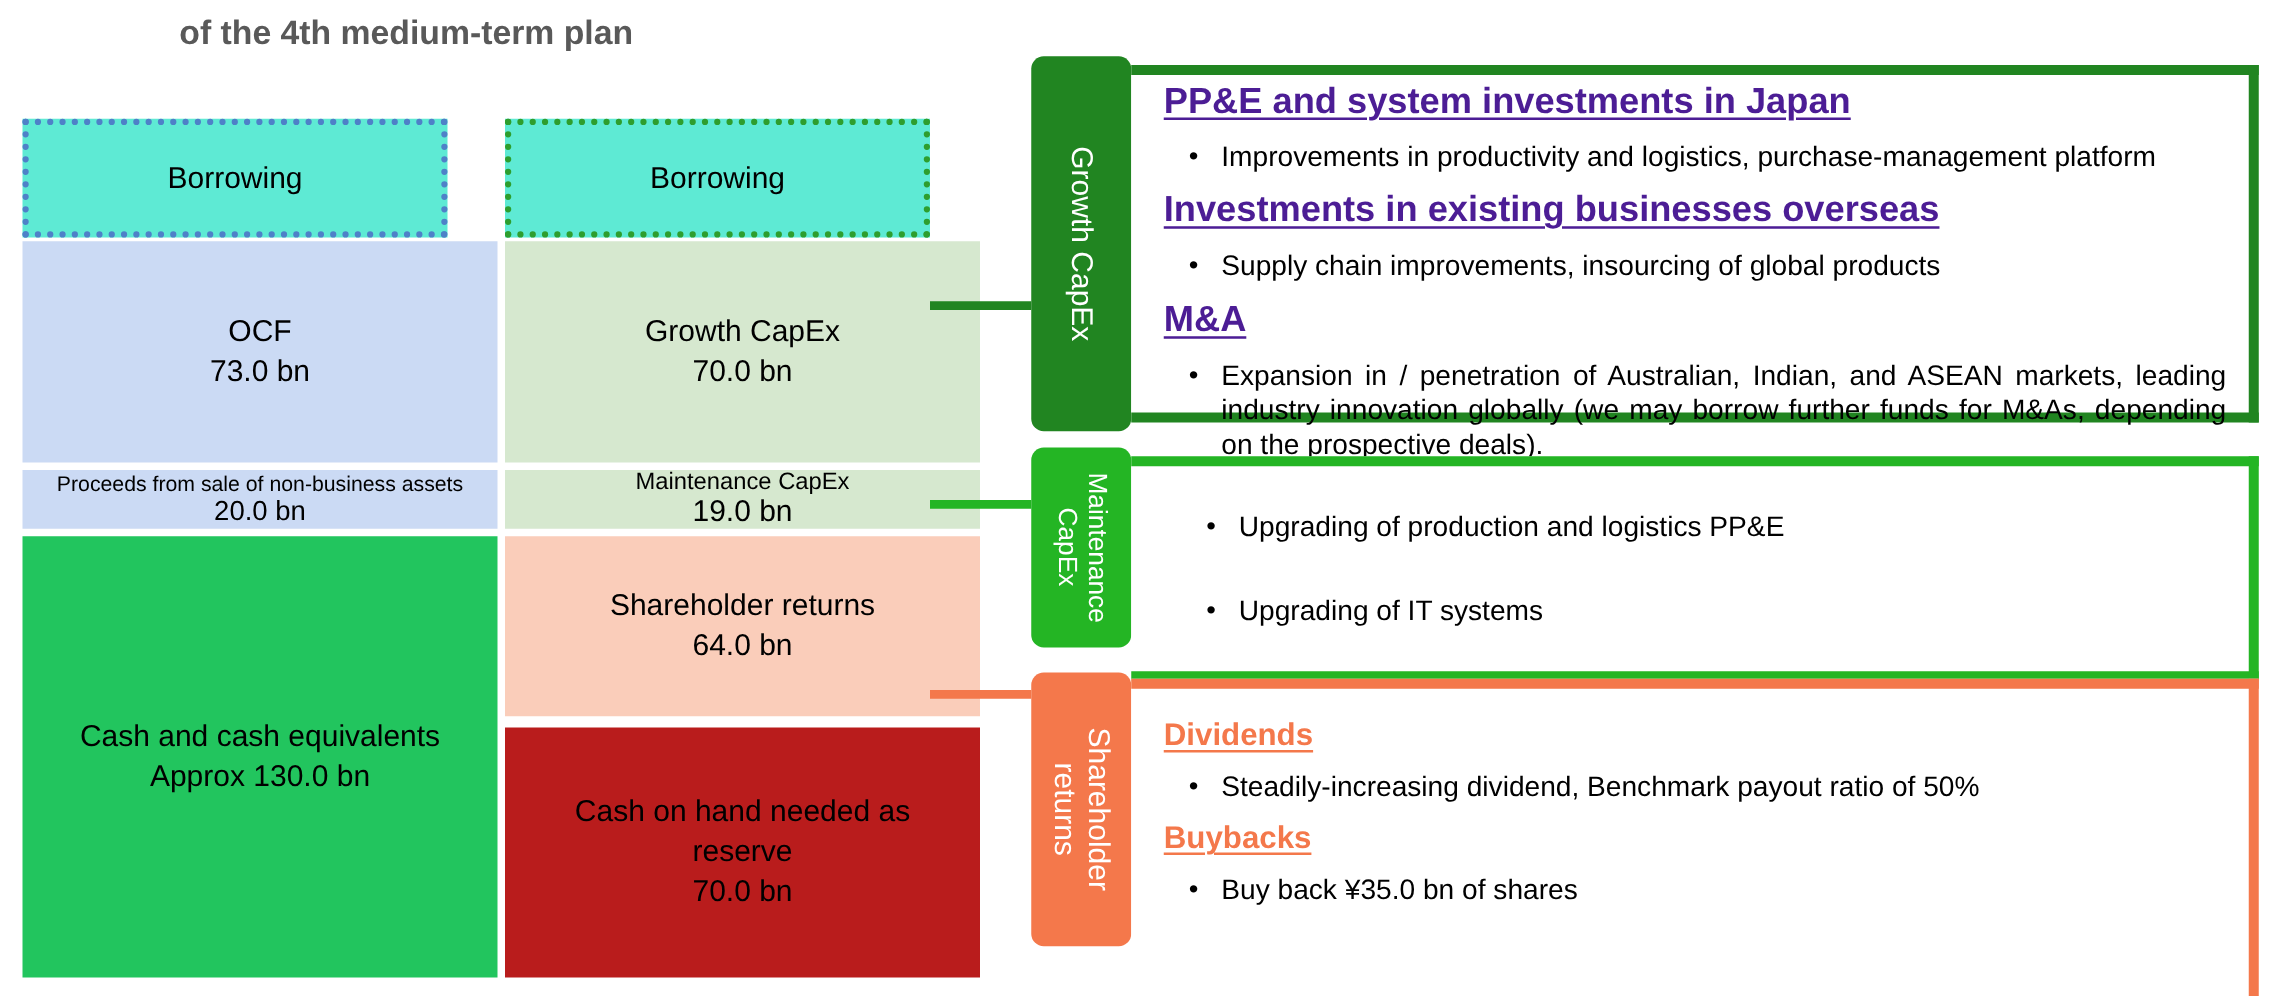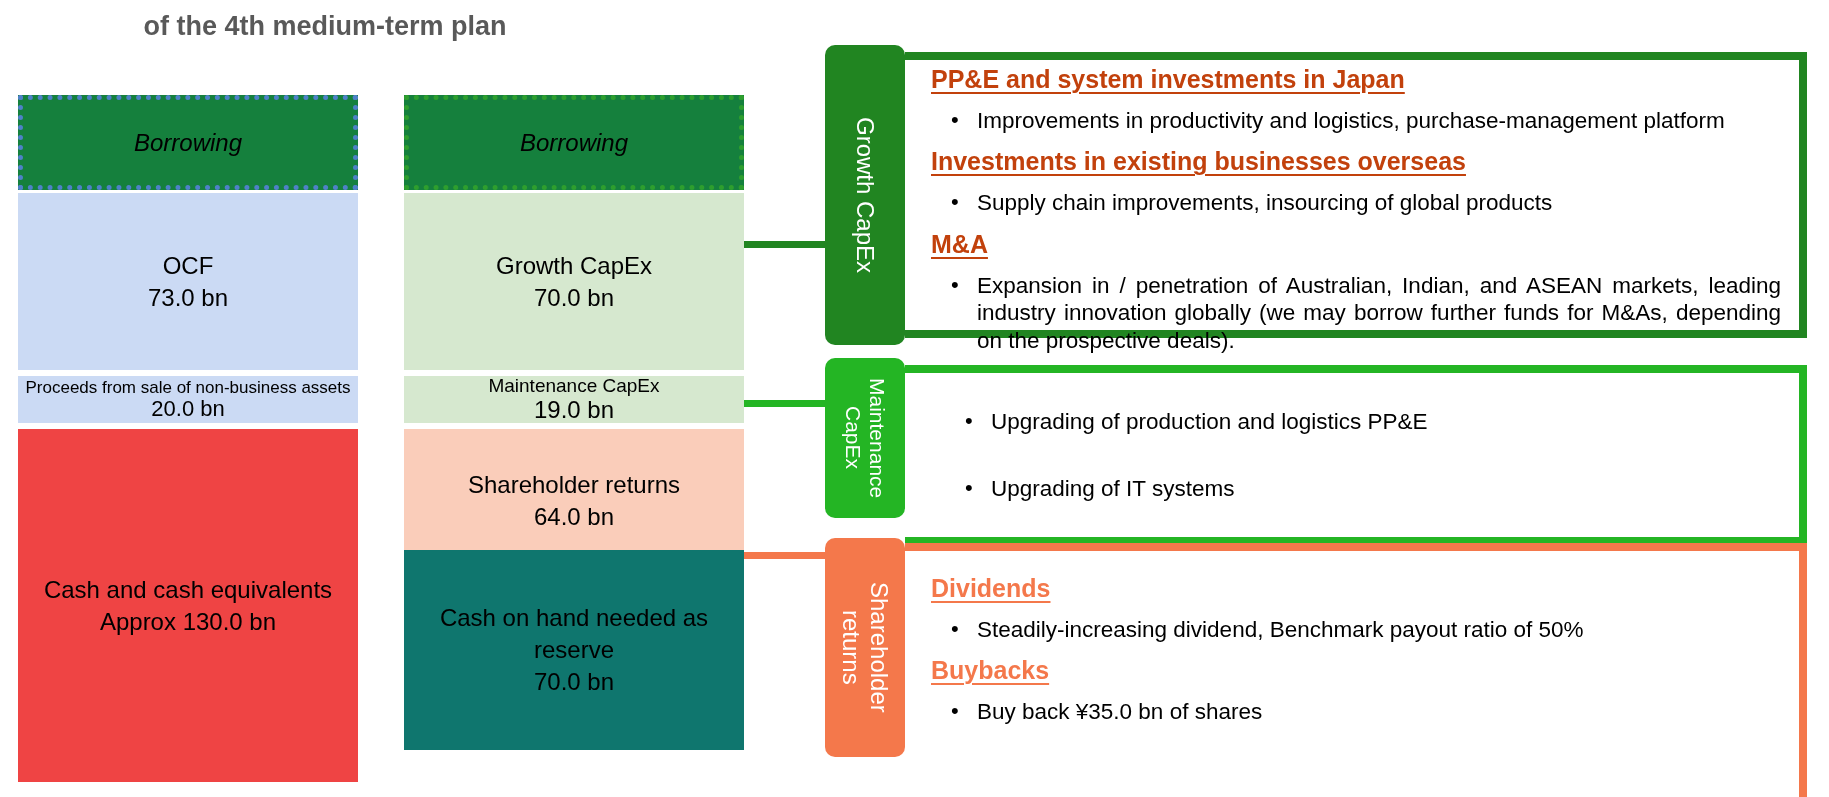--- a/index.html
+++ b/index.html
@@ -8,38 +8,38 @@
     font-family:"Liberation Sans",sans-serif;color:#000;overflow:hidden;
   }
   .abs{position:absolute;box-sizing:border-box;}
 
   
   #title{left:40px;top:10px;width:570px;text-align:center;
          font-size:27px;font-weight:bold;color:#595959;line-height:1.22;}
 
   
   .dotted-box{height:95px;width:340px;top:95px;border:5px dotted #4E81C8;
-    display:flex;align-items:center;justify-content:center;font-size:24px;background:#15803d;font-style:italic;}
+    display:flex;align-items:center;justify-content:center;font-size:24px;background:#5eead4;}
   #borrow-left{left:18px;}
   #borrow-right{left:404px;border-color:#2E9E2E;}
 
   
-  .seg{width:340px;display:flex;flex-direction:column;align-items:center;
+  .seg{width:380px;display:flex;flex-direction:column;align-items:center;
        justify-content:center;text-align:center;font-size:24px;line-height:1.32;}
   #seg-ocf     {left:18px; top:193px;height:177px;background:#CBDAF4;}
   #seg-proceeds{left:18px; top:376px;height:47px; background:#CBDAF4;}
   #seg-proceeds .seg-label{font-size:17px;white-space:nowrap;line-height:1.15;}
   #seg-proceeds .seg-value{font-size:22px;line-height:1.1;}
-  #seg-cash    {left:18px; top:429px;height:353px;background:#ef4444;}
+  #seg-cash    {left:18px; top:429px;height:353px;background:#22c55e;}
   #seg-growth  {left:404px;top:193px;height:177px;background:#D6E8CF;}
   #seg-maint   {left:404px;top:376px;height:47px; background:#D6E8CF;}
   #seg-maint .seg-label{font-size:19px;line-height:1.1;}
   #seg-maint .seg-value{font-size:24px;line-height:1.1;}
   #seg-share   {left:404px;top:429px;height:144px;background:#FACDBA;}
-  #seg-cashhand{left:404px;top:550px;height:200px;background:#0f766e;padding:0 30px;}
+  #seg-cashhand{left:404px;top:582px;height:200px;background:#b91c1c;padding:0 30px;}
 
   
   .conn{height:7px;width:81px;left:744px;}
   #conn-growth{top:241px;background:#218521;}
   #conn-maint {top:400px;background:#24B524;}
   #conn-share {top:552px;background:#F4784B;}
 
   
   .side-tab{left:825px;width:80px;border-radius:10px;display:flex;
             align-items:center;justify-content:center;}
@@ -54,21 +54,21 @@
 
   
   .panel{left:905px;width:902px;background:#ffffff;border:8px solid;border-left:none;
          padding:4px 18px 4px 26px;}
   #panel-growth{top:52px; height:286px;border-color:#218521;}
   #panel-maint {top:365px;height:180px;border-color:#24B524;
                 display:flex;flex-direction:column;justify-content:center;gap:16px;
                 padding-left:60px;}
   #panel-share {top:543px;height:262px;border-color:#F4784B;padding-top:22px;}
 
-  .h-green{color:#c2410c;font-size:25px;font-weight:bold;line-height:1.24;
+  .h-green{color:#4c1d95;font-size:29px;font-weight:bold;line-height:1.24;
            text-decoration:underline;text-decoration-thickness:2px;text-underline-offset:4px;}
   .h-orange{color:#F4784B;font-size:25px;font-weight:bold;line-height:1.24;
            text-decoration:underline;text-decoration-thickness:2px;text-underline-offset:4px;}
   .bullet{display:flex;font-size:22.5px;line-height:1.22;padding-left:20px;margin:12px 0;}
   .bullet::before{content:"\2022";flex:0 0 26px;font-size:22px;}
   .bullet .btxt{flex:1;text-align:justify;}
   #panel-maint .bullet{padding-left:0;}
 </style>
 </head>
 <body>

